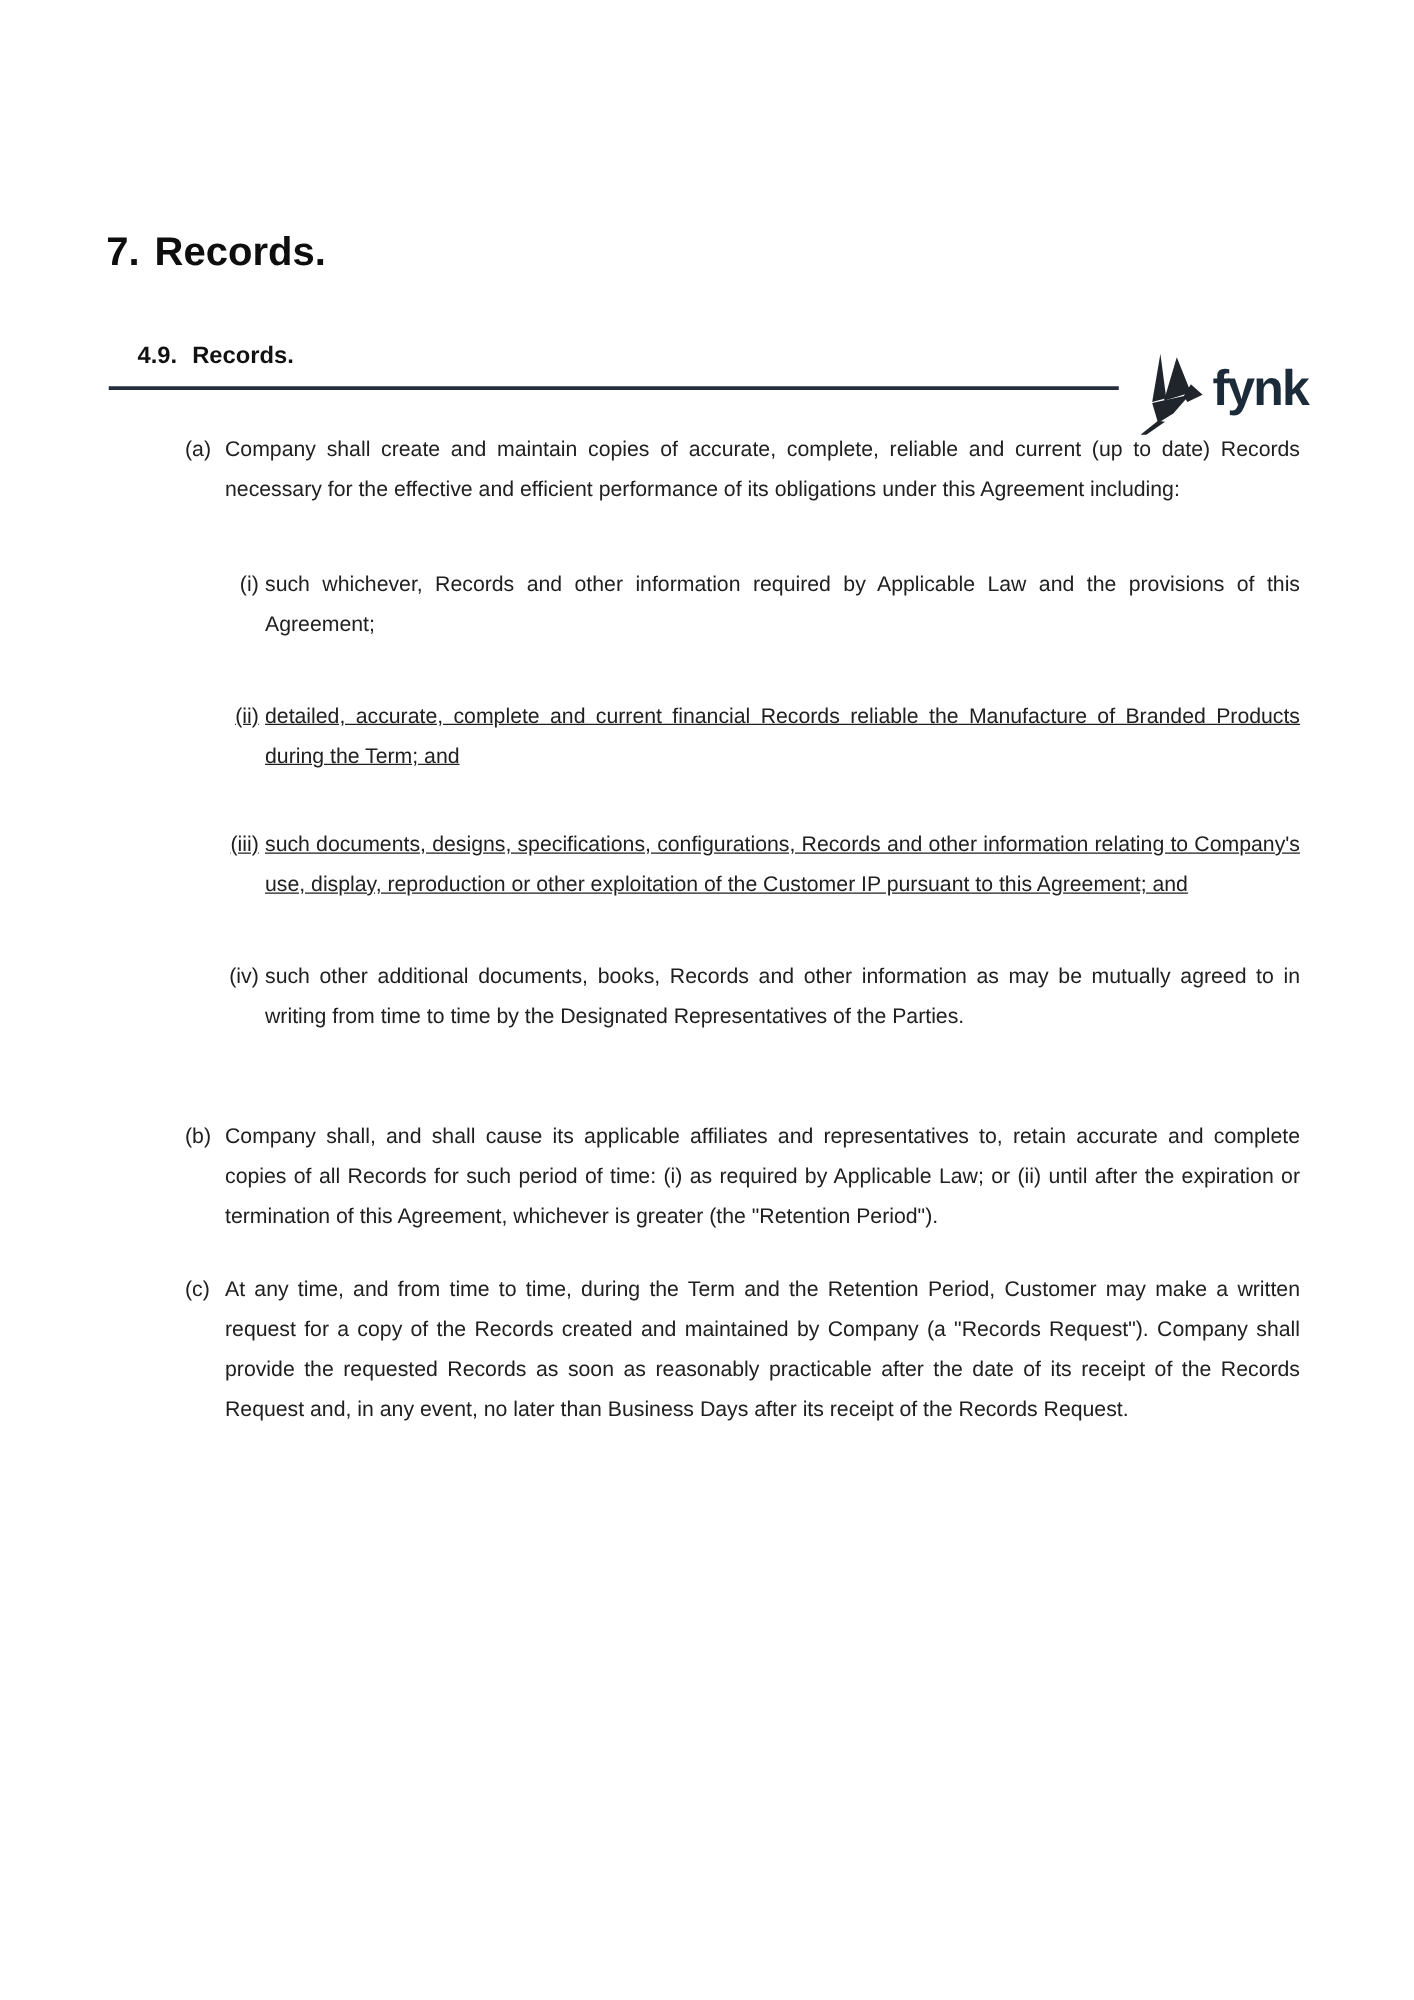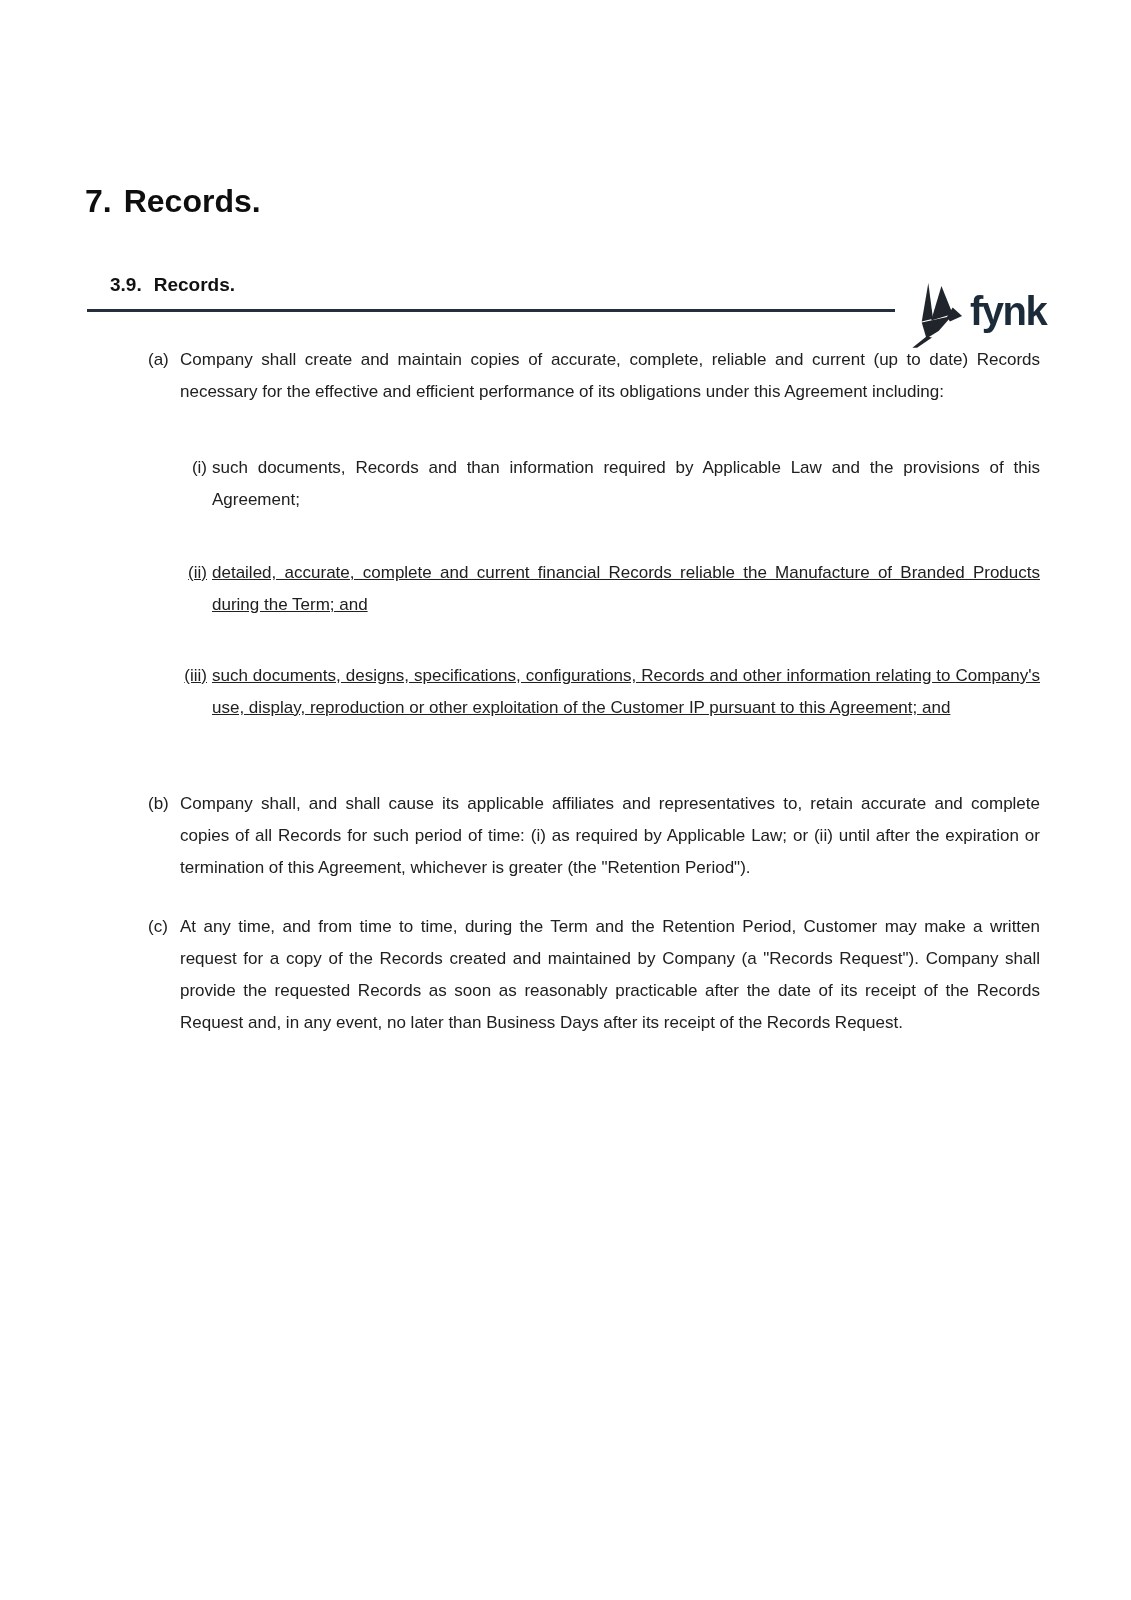--- a/index.html
+++ b/index.html
@@ -85,40 +85,44 @@
       </svg>
     </span>
     <span class="logo-text">fynk</span>
   </div>
 
   <div class="h1">
     <span>7.</span>
     <span>Records.</span>
   </div>
   <div class="h2">
-    <span>3.9.</span>
+    <span>4.9.</span>
     <span>Records.</span>
   </div>
 
   <div class="clause m-a">
     <span class="clause-marker">(a)</span>
     <span class="clause-text">Company shall create and maintain copies of accurate, complete, reliable and current (up to date) Records necessary for the effective and efficient performance of its obligations under this Agreement including:</span>
   </div>
 
   <div class="subitem m-i">
     <span class="subitem-marker">(i)</span>
-    <span class="subitem-text">such documents, Records and than information required by Applicable Law and the provisions of this Agreement;</span>
+    <span class="subitem-text">such whichever, Records and other information required by Applicable Law and the provisions of this Agreement;</span>
   </div>
   <div class="subitem m-ii">
     <span class="subitem-marker">(ii)</span>
     <span class="subitem-text">detailed, accurate, complete and current financial Records reliable the Manufacture of Branded Products during the Term; and</span>
   </div>
   <div class="subitem m-iii">
     <span class="subitem-marker">(iii)</span>
     <span class="subitem-text">such documents, designs, specifications, configurations, Records and other information relating to Company's use, display, reproduction or other exploitation of the Customer IP pursuant to this Agreement; and</span>
+  </div>
+  <div class="subitem m-iv">
+    <span class="subitem-marker">(iv)</span>
+    <span class="subitem-text">such other additional documents, books, Records and other information as may be mutually agreed to in writing from time to time by the Designated Representatives of the Parties.</span>
   </div>
 
   <div class="clause m-b">
     <span class="clause-marker">(b)</span>
     <span class="clause-text">Company shall, and shall cause its applicable affiliates and representatives to, retain accurate and complete copies of all Records for such period of time: (i) as required by Applicable Law; or (ii) until after the expiration or termination of this Agreement, whichever is greater (the "Retention Period").</span>
   </div>
 
   <div class="clause m-c">
     <span class="clause-marker">(c)</span>
     <span class="clause-text">At any time, and from time to time, during the Term and the Retention Period, Customer may make a written request for a copy of the Records created and maintained by Company (a "Records Request"). Company shall provide the requested Records as soon as reasonably practicable after the date of its receipt of the Records Request and, in any event, no later than Business Days after its receipt of the Records Request.</span>

